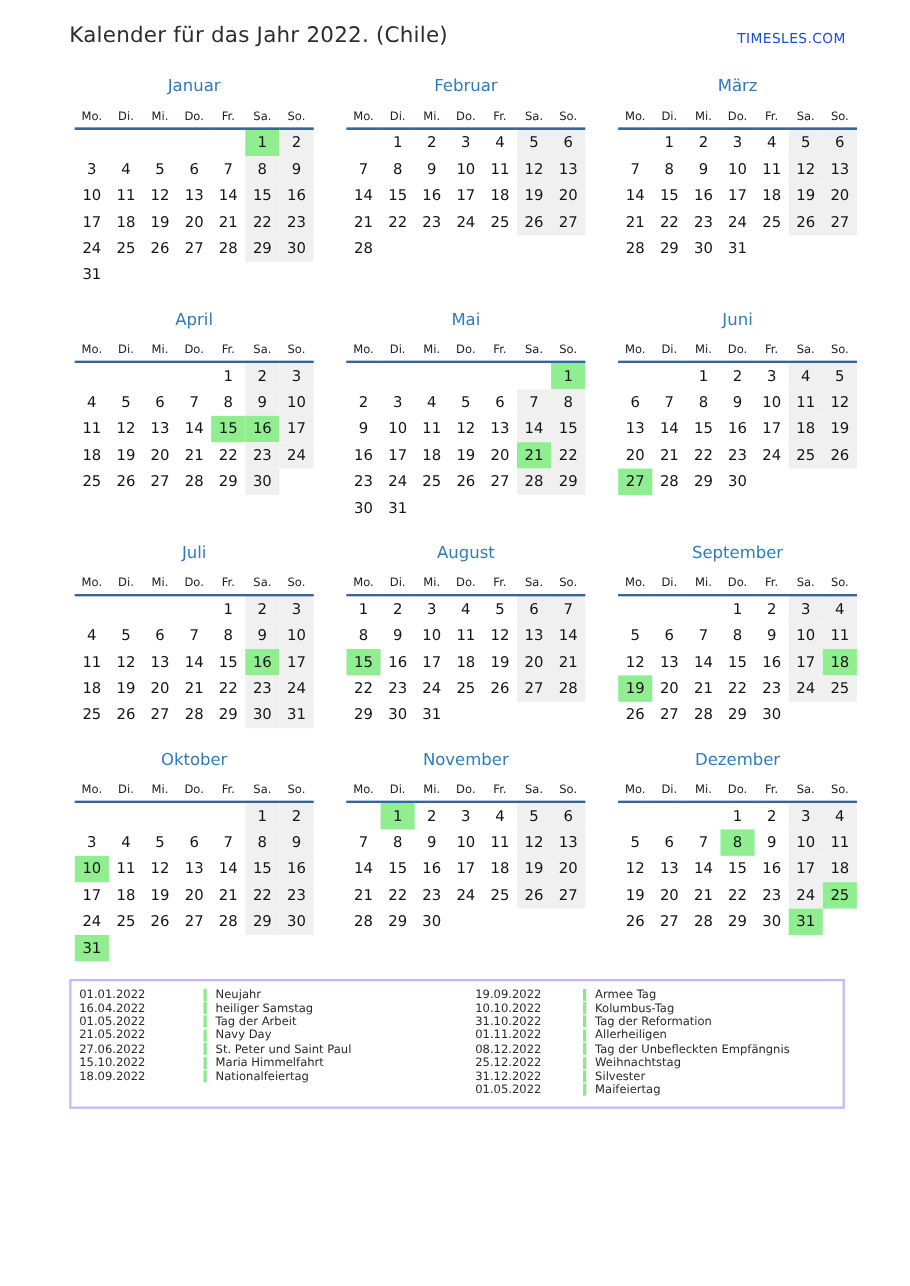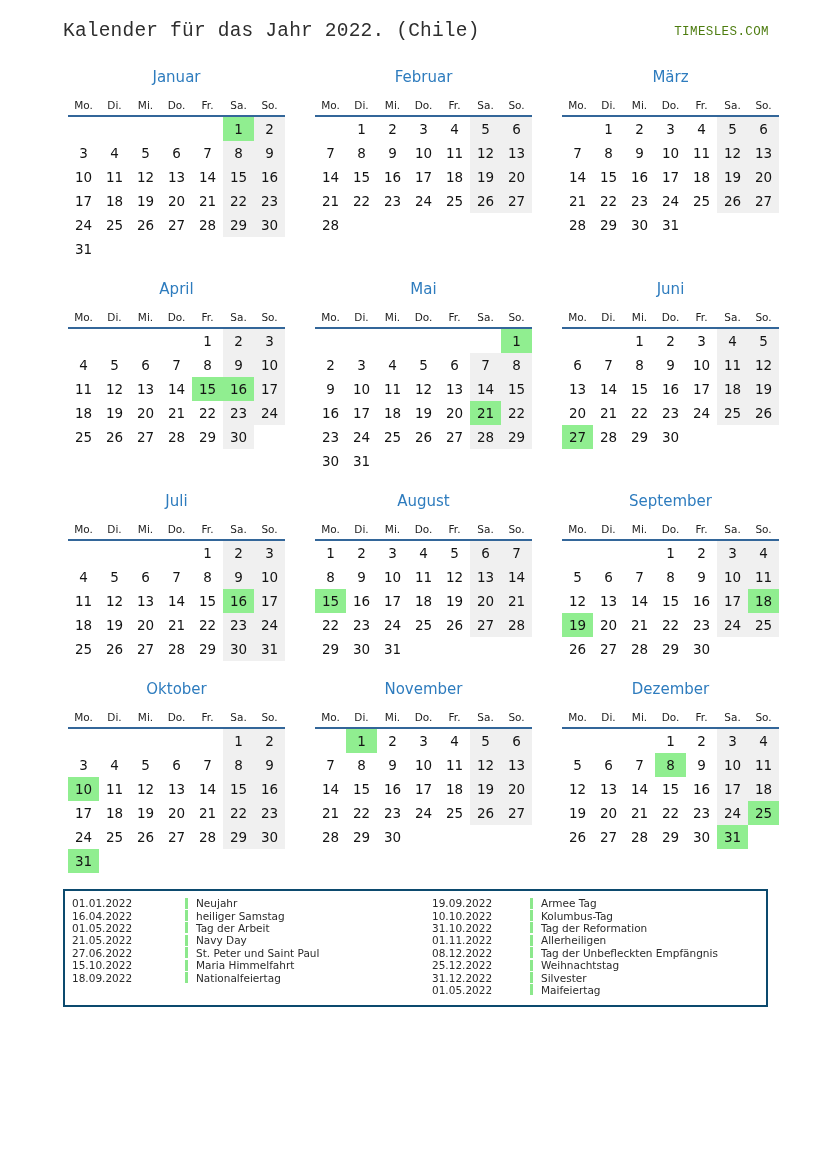--- a/index.html
+++ b/index.html
@@ -1,44 +1,44 @@
 <!DOCTYPE html>
 <html><head>
 <meta charset="utf-8">
 <style>
   html,body{margin:0;padding:0;}
   body{
     width:827px;height:1169px;background:#ffffff;position:relative;
     font-family:"DejaVu Sans","Liberation Sans",sans-serif;color:#1f1f1f;
     -webkit-font-smoothing:antialiased;
   }
-  .page-header{display:flex;justify-content:space-between;align-items:flex-start;padding:20px 58px 0 63px;font-family:Liberation Mono, monospace;}
+  .page-header{display:flex;justify-content:space-between;align-items:center;padding:20px 58px 0 63px;}
   .page-title{font-size:19.5px;color:#2e2e2e;letter-spacing:.2px;}
-  .site-link{font-size:12.5px;color:#4d7c0f;text-decoration:none;letter-spacing:.4px;margin-top:5px;}
+  .site-link{font-size:12.5px;color:#1d4ed8;text-decoration:none;letter-spacing:.4px;margin-top:5px;}
 
   .months{
     display:grid;grid-template-columns:repeat(3,227px);
     column-gap:8px;row-gap:17px;margin:27px 0 0 63px;align-items:start;gap:20px;
   }
   .month{width:227px;}
   .month-title{text-align:center;color:#2e7cbe;font-size:15px;line-height:16px;margin-bottom:9px;}
   table.month-table{border-collapse:collapse;margin:0 auto;table-layout:fixed;}
   table.month-table th{
     width:31px;height:21px;font-size:10.5px;font-weight:normal;color:#222;
     text-align:center;border-bottom:2px solid #336699;padding:0;
   }
   table.month-table td{
     width:31px;height:24px;text-align:center;font-size:13.5px;color:#141414;padding:0;
   }
   td.weekend{background:#f0f0f0;}
   td.holiday{background:#90ee90;}
 
   .legend{
     margin:16px 0 0 63px;width:705px;box-sizing:border-box;
-    border:2px solid #0c4a6e;padding:6px 0 9px;display:flex;background:#fff;
+    border:2px solid #c4b5fd;padding:6px 0 9px;display:flex;background:#fff;
   }
   .legend-col{display:flex;flex-direction:column;}
   .legend-col-left{width:367px;}
   .legend-col-right{flex:1;}
   .legend-row{display:flex;align-items:center;height:12.4px;font-size:10.5px;color:#2a2a2a;}
   .legend-date{flex:0 0 auto;}
   .legend-col-left .legend-date{width:113px;padding-left:7px;}
   .legend-col-right .legend-date{width:98px;}
   .legend-bar{flex:0 0 auto;width:3px;height:11px;background:#8ce88c;margin-right:8px;}
   .legend-name{white-space:nowrap;}

